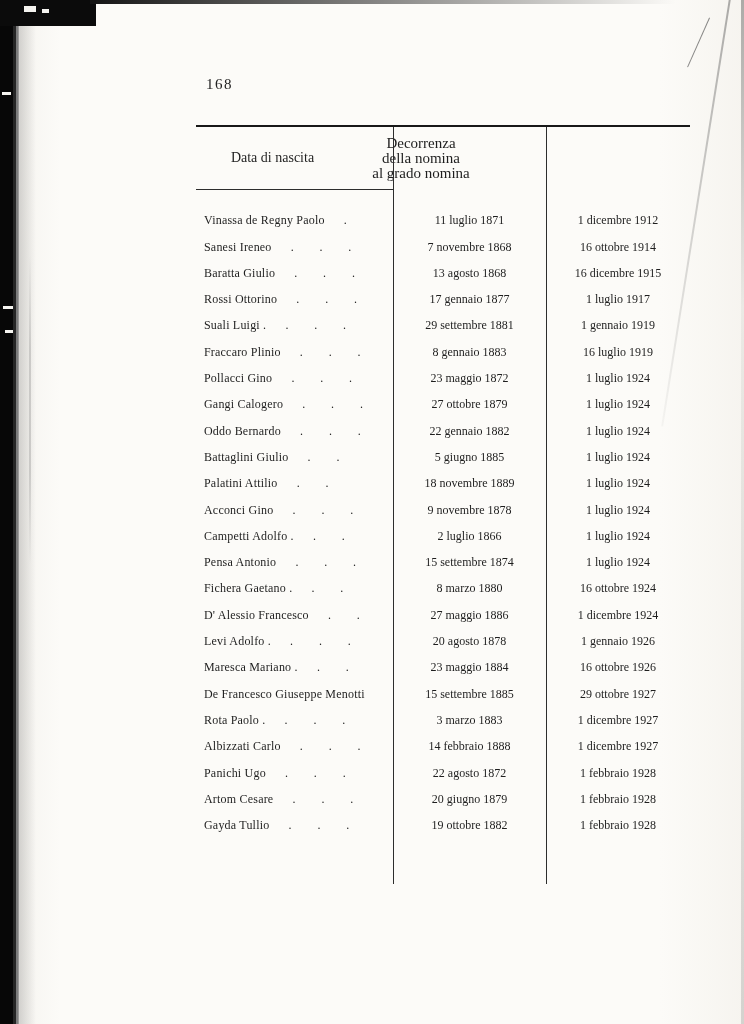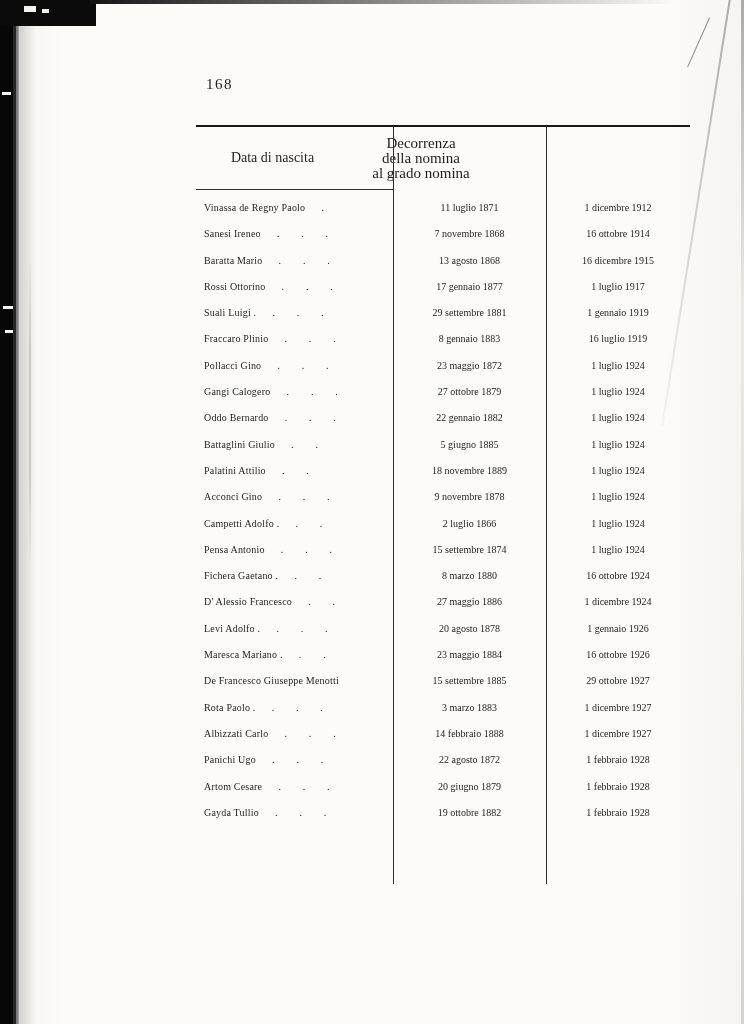--- a/index.html
+++ b/index.html
@@ -45,21 +45,21 @@
   .col1-underline{position:absolute;left:0;top:62px;width:197px;height:1px;background:#2d2d2d}
 
   .header-row{display:flex;height:62px}
   .hcell{box-sizing:border-box}
   .h1{width:197px;text-align:center;padding-top:22px;font-size:14px;letter-spacing:0.8px}
   .h2{width:153px;text-align:center;padding-top:23px;font-size:14px}
   .h3{width:144px;text-align:center;padding-top:9px;font-size:15px;line-height:15px}
   .h3 span{display:block}
 
   .tbody{padding-top:13px}
-  .trow{display:flex;height:26.3px;align-items:flex-start;font-size:10px}
+  .trow{display:flex;height:26.3px;align-items:flex-end;font-size:12px}
   .cell{box-sizing:border-box}
   .c1{width:197px;padding-left:8px;white-space:pre;overflow:hidden;letter-spacing:0.2px}
   .c2{width:153px;text-align:center}
   .c3{width:144px;text-align:center}
 </style>
 </head>
 <body>
 
 <div class="page">
 
@@ -82,21 +82,21 @@
           <div class="cell c1">Vinassa de Regny Paolo      .</div>
           <div class="cell c2">11 luglio 1871</div>
           <div class="cell c3">1 dicembre 1912</div>
         </div>
         <div class="trow">
           <div class="cell c1">Sanesi Ireneo      .        .        .</div>
           <div class="cell c2">7 novembre 1868</div>
           <div class="cell c3">16 ottobre 1914</div>
         </div>
         <div class="trow">
-          <div class="cell c1">Baratta Mario      .        .        .</div>
+          <div class="cell c1">Baratta Giulio      .        .        .</div>
           <div class="cell c2">13 agosto 1868</div>
           <div class="cell c3">16 dicembre 1915</div>
         </div>
         <div class="trow">
           <div class="cell c1">Rossi Ottorino      .        .        .</div>
           <div class="cell c2">17 gennaio 1877</div>
           <div class="cell c3">1 luglio 1917</div>
         </div>
         <div class="trow">
           <div class="cell c1">Suali Luigi .      .        .        .</div>

